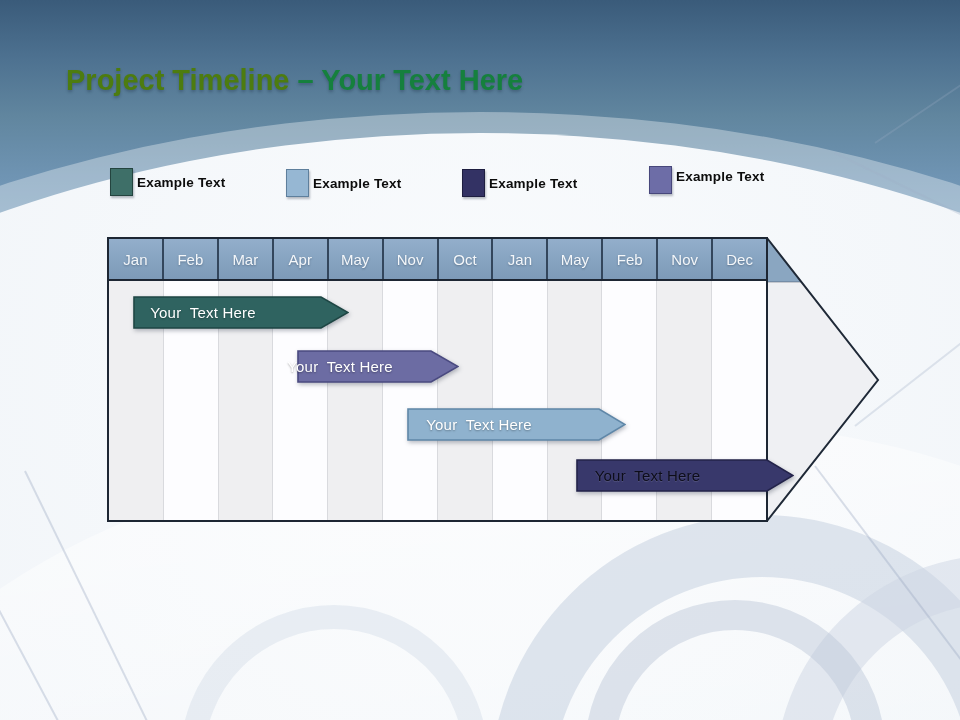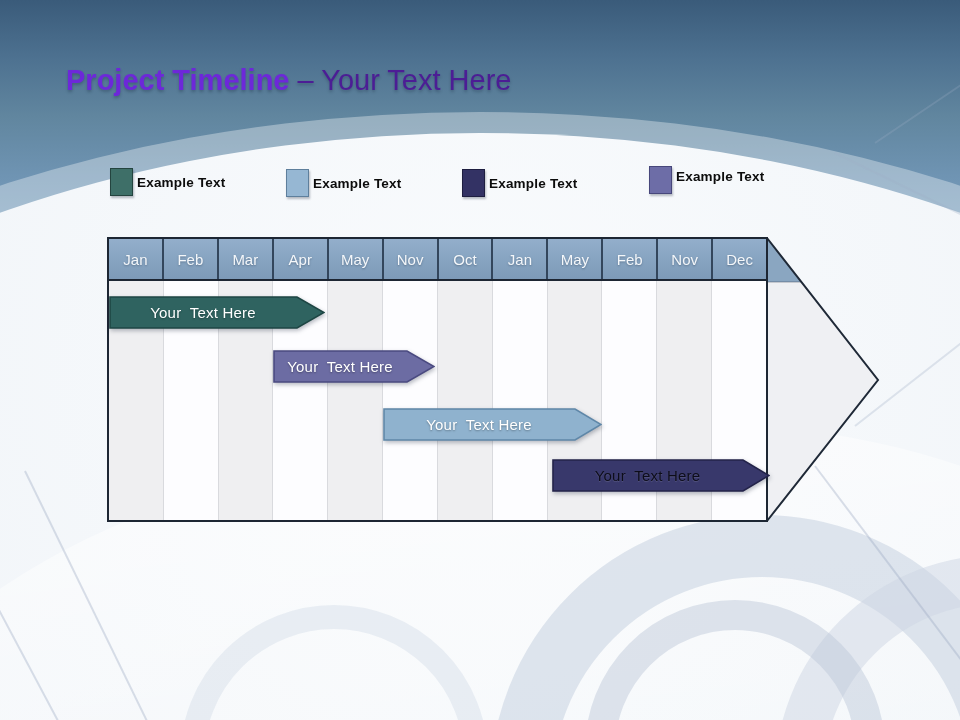--- a/index.html
+++ b/index.html
@@ -29,22 +29,22 @@
   .l6{left:835px;top:152px;width:210px;transform:rotate(26deg);background:rgba(160,175,198,0.30);}
   .l7{left:875px;top:142px;width:170px;transform:rotate(-34deg);background:rgba(160,175,198,0.26);}
   .sweep{left:-120px;top:430px;width:1250px;height:520px;border-radius:50%;
          background:linear-gradient(180deg,rgba(255,255,255,0.55),rgba(255,255,255,0));transform:rotate(-7deg);}
 
   
   .content{position:absolute;inset:0;z-index:10;}
 
   .title{position:absolute;left:66px;top:60px;font-size:29px;line-height:40px;white-space:pre;
          text-shadow:0 2px 3px rgba(20,35,55,0.30);}
-  .title .t-bold{font-weight:bold;color:#6d28d9;}
-  .title .t-rest{font-weight:normal;color:#4c1d95;}
+  .title .t-bold{font-weight:bold;color:#4d7c0f;}
+  .title .t-rest{font-weight:bold;color:#15803d;}
 
   
   .legend-item{position:absolute;display:flex;align-items:center;height:28px;}
   .li1{left:110px;top:168px;} .li2{left:286px;top:169px;} .li3{left:462px;top:169px;} .li4{left:649px;top:166px;}
   .swatch{width:21px;height:26px;border:1px solid #27323c;box-shadow:1px 2px 2px rgba(30,40,60,0.30);}
   .legend-label{margin-left:4px;font-size:13.5px;font-weight:bold;color:#0c0c0c;letter-spacing:0.2px;}
   .li4 .legend-label{transform:translateY(-4px);}
 
   
   .table{position:absolute;left:107px;top:237px;width:661px;height:285px;}
@@ -55,21 +55,21 @@
   .mcell + .mcell{border-left:2px solid #33465c;}
   .tbody{position:absolute;left:0;top:44px;width:661px;height:241px;display:flex;box-sizing:border-box;
          border:2px solid #1d2633;border-top:none;}
   .gcol{flex:1;}
   .gcol.odd{background:#efeff1;} .gcol.even{background:#fdfdff;}
   .gcol + .gcol{border-left:1px solid #d9dade;}
 
   .end-arrow{position:absolute;left:659px;top:0;width:116px;height:285px;}
 
   
-  .bar{position:absolute;}
+  .bar{position:absolute;padding-left:24px;}
   .bar svg{display:block;filter:drop-shadow(1px 2px 2px rgba(20,30,50,0.30));}
   .bar-label{position:absolute;left:0;top:0;height:100%;display:flex;align-items:center;justify-content:center;
              font-size:15px;white-space:pre;letter-spacing:0.2px;text-shadow:0 1px 2px rgba(0,0,0,0.35);}
   .bar4 .bar-label{text-shadow:0 1px 1px rgba(255,255,255,0.15);}
   .bar1{left:2px;top:59px;width:216px;height:33px;}   .bar1 .bar-label{width:188px;}
   .bar2{left:166px;top:113px;width:162px;height:33px;} .bar2 .bar-label{width:134px;}
   .bar3{left:276px;top:171px;width:219px;height:33px;} .bar3 .bar-label{width:192px;}
   .bar4{left:445px;top:222px;width:218px;height:33px;} .bar4 .bar-label{width:191px;}
 </style>
 </head>

